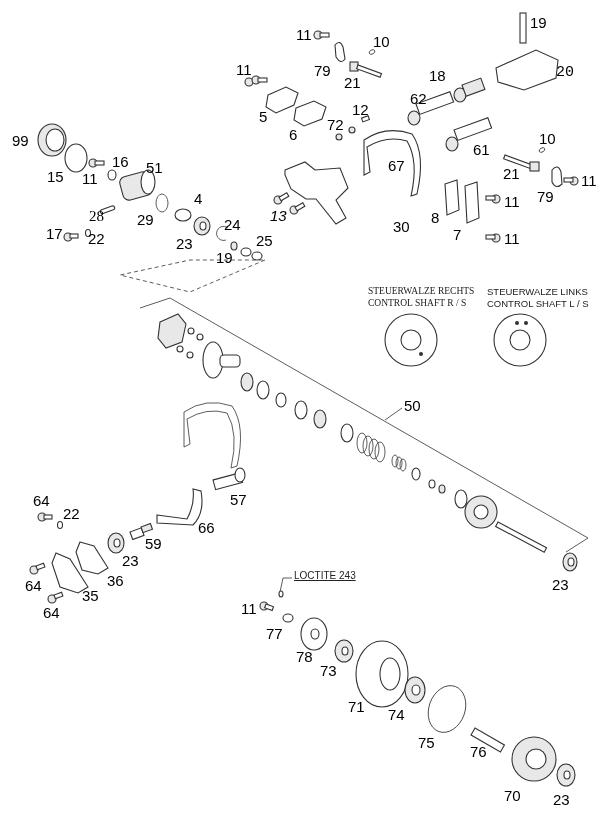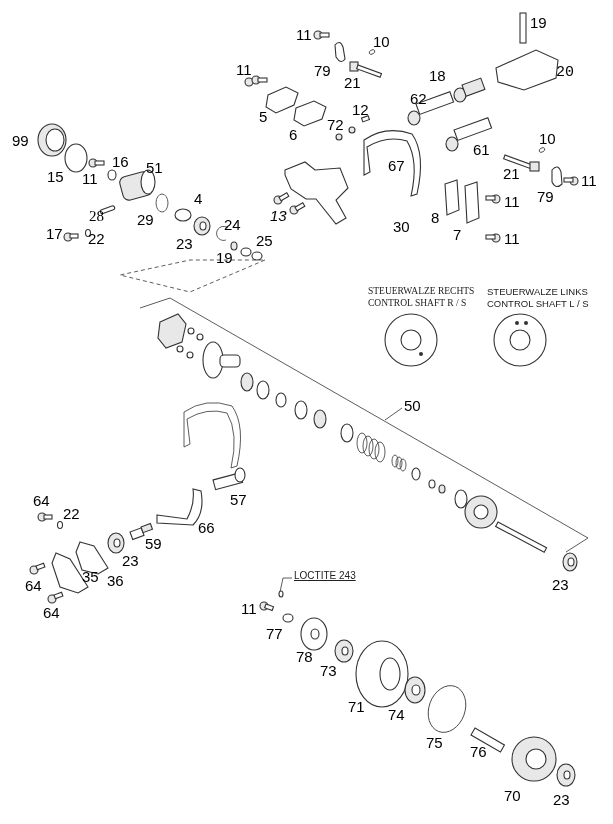--- a/index.html
+++ b/index.html
@@ -295,26 +295,26 @@
 <div class="lbl" style="left:256px; top:233px;">25</div>
 <div class="lbl" style="left:216px; top:250px;">19</div>
 <div class="lbl" style="left:404px; top:398px;">50</div>
 <div class="lbl" style="left:230px; top:492px;">57</div>
 <div class="lbl" style="left:33px; top:493px;">64</div>
 <div class="lbl" style="left:63px; top:506px;">22</div>
 <div class="lbl" style="left:198px; top:520px;">66</div>
 <div class="lbl" style="left:145px; top:536px;">59</div>
 <div class="lbl" style="left:122px; top:553px;">23</div>
 <div class="lbl" style="left:25px; top:578px;">64</div>
-<div class="lbl" style="left:82px; top:569px;">35</div>
+<div class="lbl" style="left:82px; top:588px;">35</div>
 <div class="lbl" style="left:107px; top:573px;">36</div>
 <div class="lbl" style="left:43px; top:605px;">64</div>
 <div class="lbl" style="left:552px; top:577px;">23</div>
 <div class="lbl" style="left:241px; top:601px;">11</div>
 <div class="lbl" style="left:266px; top:626px;">77</div>
 <div class="lbl" style="left:296px; top:649px;">78</div>
 <div class="lbl" style="left:320px; top:663px;">73</div>
 <div class="lbl" style="left:348px; top:699px;">71</div>
 <div class="lbl" style="left:388px; top:707px;">74</div>
-<div class="lbl" style="left:418px; top:735px;margin-left:8px;">75</div>
+<div class="lbl" style="left:418px; top:735px;">75</div>
 <div class="lbl" style="left:470px; top:744px;">76</div>
 <div class="lbl" style="left:504px; top:788px;">70</div>
 <div class="lbl" style="left:553px; top:792px;">23</div>
 
 </body></html>

